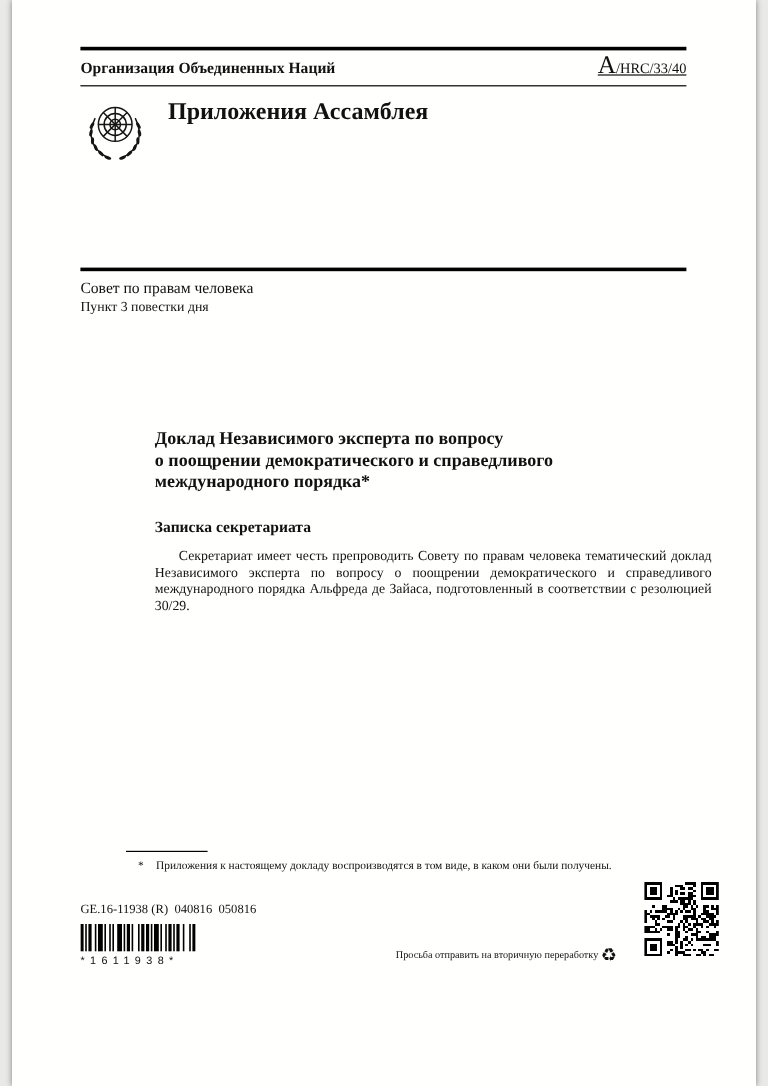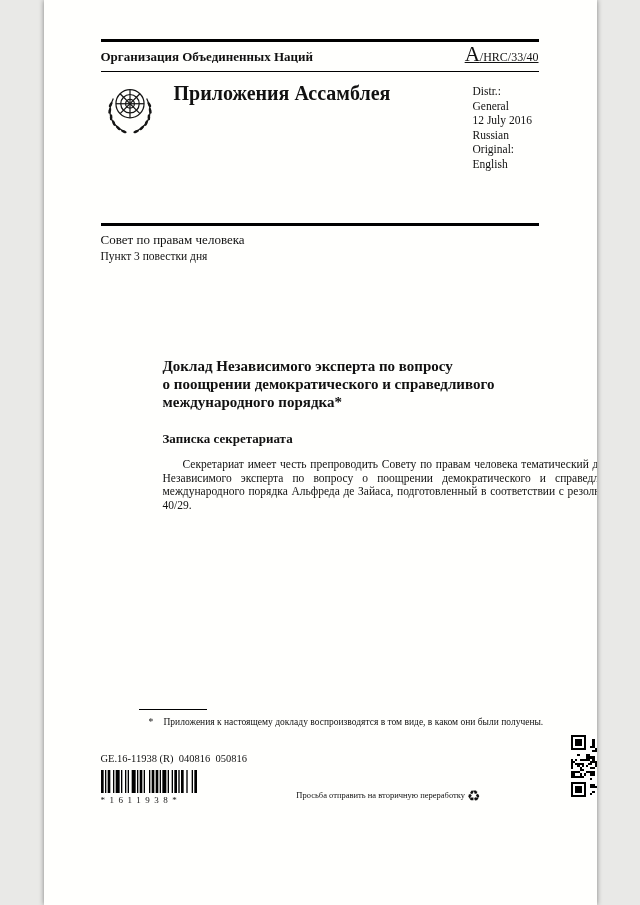--- a/index.html
+++ b/index.html
@@ -1,19 +1,19 @@
 <!DOCTYPE html>
 <html><head>
 <meta charset="utf-8">
 <style>
   * { margin:0; padding:0; box-sizing:border-box; }
   html,body { background:#e9e9e7; }
   body { font-family:"Liberation Serif", serif; color:#111; }
   .page {
-    position:relative; width:553px; height:905px; margin:0 auto;
+    position:relative; width:620px; height:905px; margin:0 auto;
     background:#fffffd; box-shadow:0 0 5px rgba(0,0,0,.45);
     overflow:hidden;
   }
   .rule { position:absolute; left:57px; right:58px; background:#000; }
   .rule.thick { height:3px; }
   .rule.thin { height:1px; }
   .top-rule { top:39px; }
   .under-org-rule { top:71px; }
   .mast-rule { top:223px; }
 
@@ -48,21 +48,21 @@
   .footnote-rule { margin-left:38px; width:68px; border-top:1px solid #000; }
   .footnote { margin-top:6px; margin-left:48px; display:flex; font-size:9.5px; line-height:12px; }
   .fn-marker { width:15px; flex:none; }
   .fn-text { width:425px; }
 
   .ge-line { position:absolute; left:57px; top:753px; font-size:10.5px; white-space:pre; }
 
   .barcode { position:absolute; left:57px; top:770px; width:96px; }
   .barcode-bars { display:block; width:96px; height:23px; }
   .barcode-text {
-    margin-top:2px; font-family:Liberation Serif, serif;
+    margin-top:2px; font-family:Liberation Sans, sans-serif;
     font-size:9px; letter-spacing:4.5px; white-space:nowrap;
   }
 
   .recycle {
     position:absolute; right:116px; top:787px; width:300px;
     text-align:right; font-size:8.5px; white-space:nowrap;
   }
   .recycle-icon { font-size:15px; vertical-align:-3px; margin-left:2px; }
 
   .qr { position:absolute; left:527px; top:735px; width:62px; height:62px; }
@@ -103,41 +103,35 @@
         <ellipse cx="26" cy="57.5" rx="3.4" ry="1.5" transform="rotate(22 26 57.5)"></ellipse>
         <ellipse cx="55" cy="27" rx="3.4" ry="1.5" transform="rotate(60 55 27)"></ellipse>
         <ellipse cx="56" cy="34" rx="3.4" ry="1.5" transform="rotate(78 56 34)"></ellipse>
         <ellipse cx="54.5" cy="41.5" rx="3.4" ry="1.5" transform="rotate(88 54.5 41.5)"></ellipse>
         <ellipse cx="51.5" cy="48" rx="3.4" ry="1.5" transform="rotate(-68 51.5 48)"></ellipse>
         <ellipse cx="46.5" cy="53.5" rx="3.4" ry="1.5" transform="rotate(-46 46.5 53.5)"></ellipse>
         <ellipse cx="40" cy="57.5" rx="3.4" ry="1.5" transform="rotate(-22 40 57.5)"></ellipse>
       </g>
     </svg>
     <h1 class="assembly">Приложения Ассамблея</h1>
-    <div class="distr">
-      <div>Distr.: General</div>
-      <div>12 July 2016</div>
-      <div>Russian</div>
-      <div>Original: English</div>
-    </div>
   </div>
 
   <div class="rule thick mast-rule"></div>
 
   <div class="session">
     <div class="council">Совет по правам человека</div>
     <div>Пункт 3 повестки дня</div>
   </div>
 
   <div class="main">
     <h2 class="doc-title">Доклад Независимого эксперта по вопросу
 о поощрении демократического и справедливого
 международного порядка*</h2>
     <h3 class="subtitle">Записка секретариата</h3>
-    <p class="body-par">Секретариат имеет честь препроводить Совету по правам человека тематический доклад Независимого эксперта по вопросу о поощрении демократического и справедливого международного порядка Альфреда де Зайаса, подготовленный в соответствии с резолюцией 40/29.</p>
+    <p class="body-par">Секретариат имеет честь препроводить Совету по правам человека тематический доклад Независимого эксперта по вопросу о поощрении демократического и справедливого международного порядка Альфреда де Зайаса, подготовленный в соответствии с резолюцией 30/29.</p>
   </div>
 
   <div class="footnote-block">
     <div class="footnote-rule"></div>
     <div class="footnote">
       <span class="fn-marker">*</span>
       <span class="fn-text">Приложения к настоящему докладу воспроизводятся в том виде, в каком они были получены.</span>
     </div>
   </div>
 

